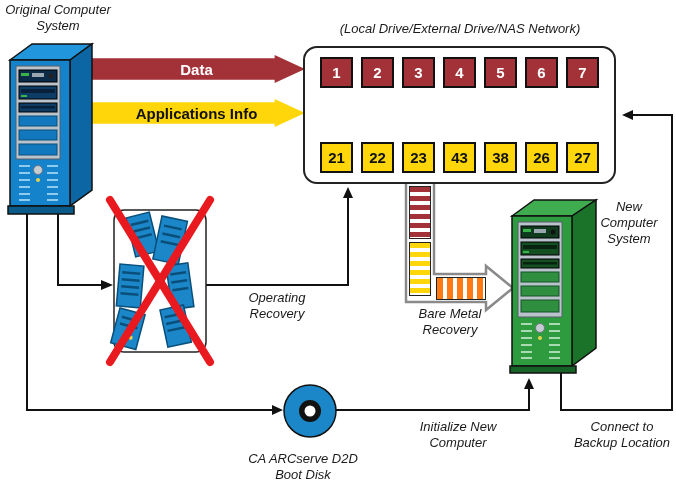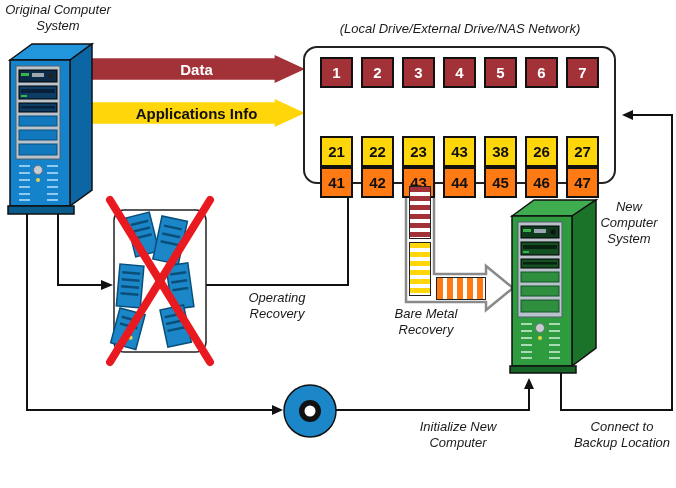--- a/index.html
+++ b/index.html
@@ -96,29 +96,20 @@
       <div class="block r1">7</div>
     </div>
     <div class="block-row">
       <div class="block r2">21</div>
       <div class="block r2">22</div>
       <div class="block r2">23</div>
       <div class="block r2">43</div>
       <div class="block r2">38</div>
       <div class="block r2">26</div>
       <div class="block r2">27</div>
-    </div>
-    <div class="block-row">
-      <div class="block r3">41</div>
-      <div class="block r3">42</div>
-      <div class="block r3">43</div>
-      <div class="block r3">44</div>
-      <div class="block r3">45</div>
-      <div class="block r3">46</div>
-      <div class="block r3">47</div>
     </div>
   </div>
 
   <svg class="icon z5" width="92" height="176" viewBox="0 0 92 176" style="left:6px;top:40px">
     <polygon points="4,20 26,4 86,4 64,20" fill="#2196DC" stroke="#111" stroke-width="1.5"></polygon>
     <polygon points="64,20 86,4 86,150 64,166" fill="#0C66A4" stroke="#111" stroke-width="1.5"></polygon>
     <rect x="4" y="20" width="60" height="146" fill="#1583CB" stroke="#111" stroke-width="1.5"></rect>
     <rect x="2" y="166" width="66" height="8" fill="#0A5A8A" stroke="#111" stroke-width="1.5"></rect>
     <rect x="10" y="26" width="44" height="93" fill="#BAC3CB" stroke="#55606B"></rect>
     <rect x="13" y="30" width="38" height="12" fill="#0B2B49" stroke="#000"></rect>
@@ -215,23 +206,25 @@
     <div>(Local Drive/External Drive/NAS Network)</div>
   </div>
 
   <div class="lbl" style="left:584px;top:199px;width:90px">New
 Computer
 System</div>
 
   <div class="lbl" style="left:229px;top:290px;width:96px">Operating
 Recovery</div>
 
-  <div class="lbl" style="left:376px;top:306px;width:100px">Bare Metal
+  <div class="lbl" style="left:400px;top:306px;width:100px">Bare Metal
 Recovery</div>
 
+  <div class="lbl" style="left:241px;top:451px;width:124px">CA ARCserve D2D
+Boot Disk</div>
 
   <div class="lbl" style="left:406px;top:419px;width:104px">Initialize New
 Computer</div>
 
   <div class="lbl" style="left:562px;top:419px;width:120px">Connect to
 Backup Location</div>
 
 </div>
 
 </body></html>

